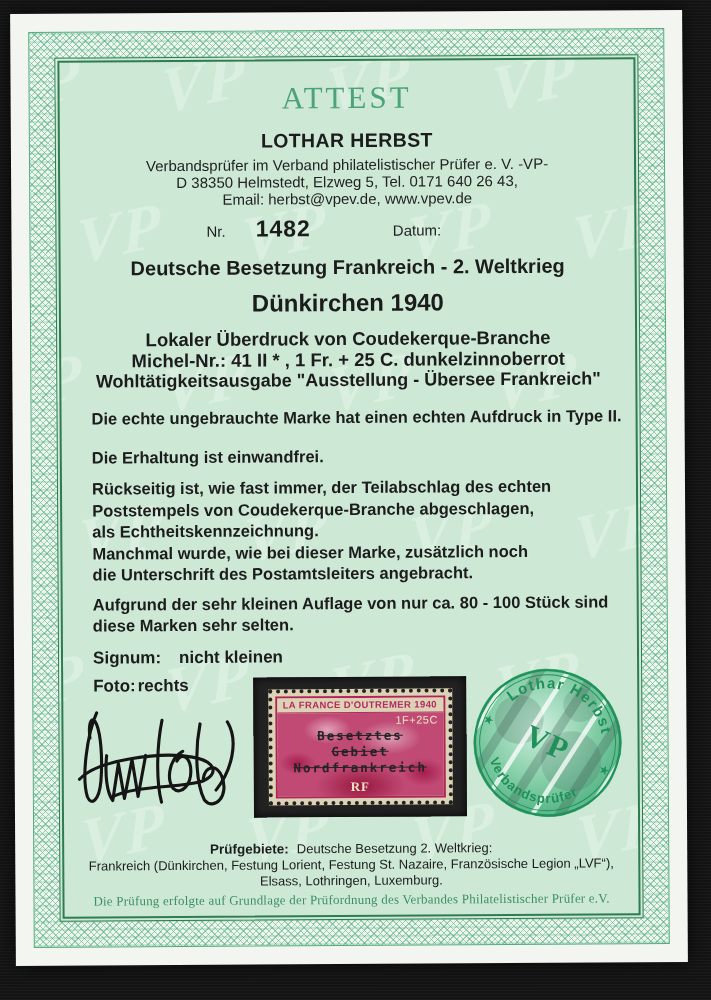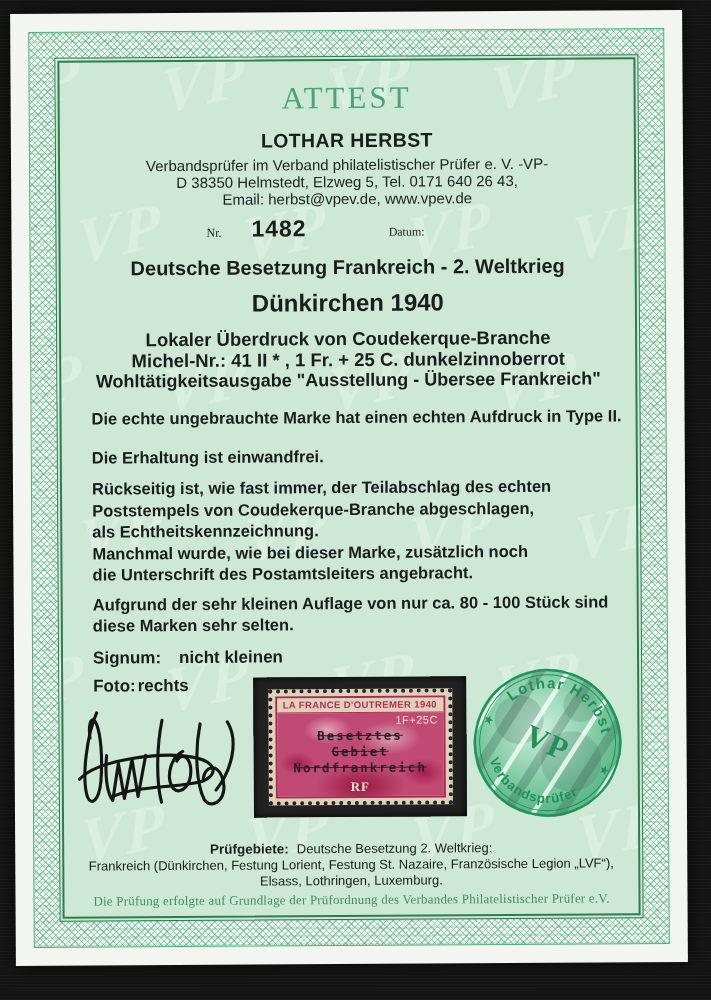--- a/index.html
+++ b/index.html
@@ -50,21 +50,21 @@
     margin-top:24px;
     font-family:"Liberation Serif", serif;
     font-size:31px; letter-spacing:3px;
     color:#4ba377; font-weight:400; line-height:34px;
   }
   .exam-name { margin-top:14px; font-size:19.5px; font-weight:700; line-height:22px; letter-spacing:.4px; }
   .exam-line { font-size:15px; line-height:17px; color:#222; }
   .exam-line.first { margin-top:5px; }
 
   .meta-row { display:flex; align-items:baseline; margin-top:8px; padding-left:150px; text-align:left; }
-  .meta-label { font-size:12px;font-family:Liberation Serif, serif; }
+  .meta-label { font-size:15px; }
   .meta-value { font-size:23px; font-weight:700; letter-spacing:1px; }
   .m-nr-label { margin-right:30px; }
   .m-nr-value { margin-right:82px; }
   .m-dt-label { margin-right:62px; }
 
   .subject1 { margin-top:14px; font-size:20px; font-weight:700; line-height:23px; }
   .subject2 { margin-top:10px; font-size:24px; font-weight:700; line-height:27px; }
   .subject3 { margin-top:12px; font-size:18.5px; font-weight:700; line-height:21px; }
   .subject4 { font-size:18.5px; font-weight:700; line-height:21px; }
   .subject5 { font-size:18px; font-weight:700; line-height:21px; }

